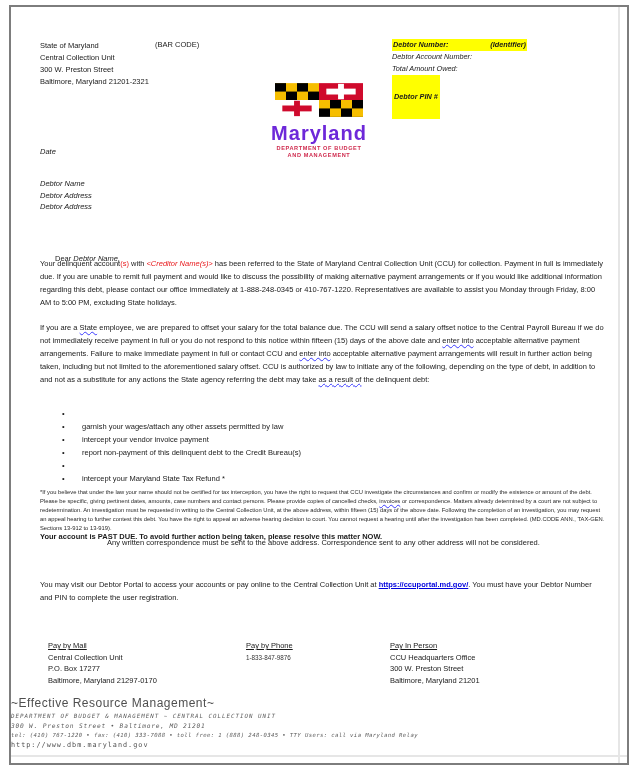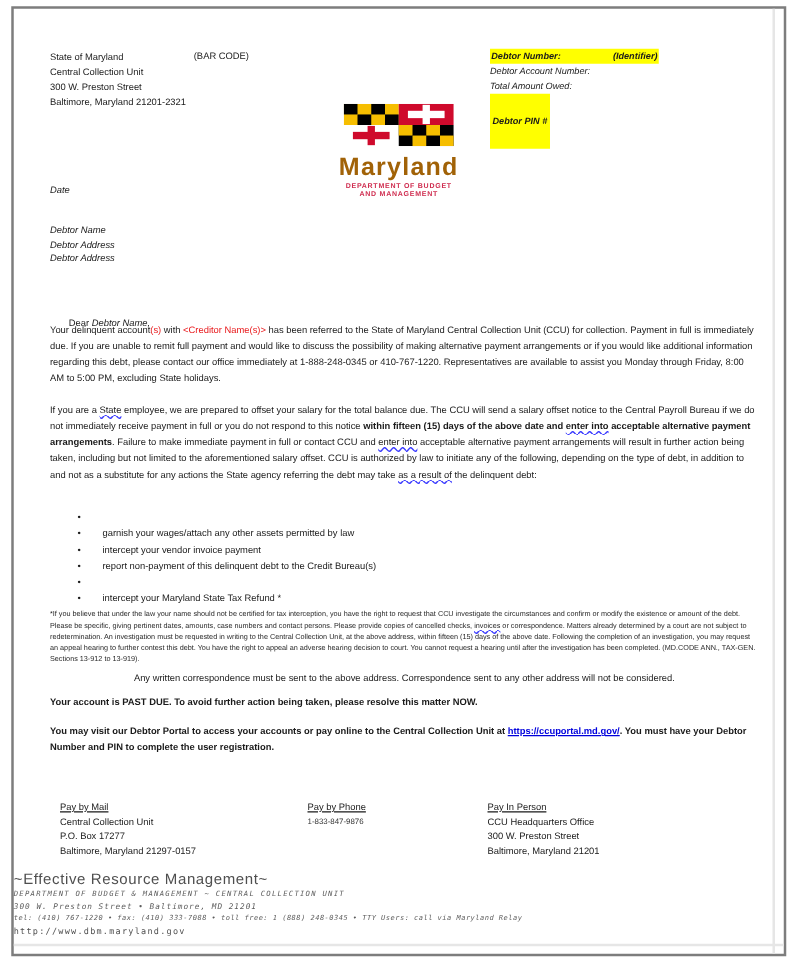--- a/index.html
+++ b/index.html
@@ -21,61 +21,61 @@
   .sender{left:29px;top:33px;font-size:7.5px;line-height:12px;}
   .barcode{left:144px;top:33px;font-size:7.5px;}
   .fields{left:381px;top:32px;font-size:7.3px;line-height:12px;font-style:italic;}
   .fields .row{height:12px;}
   .hl{background:#ffff00;font-weight:bold;}
   .hl-row1{display:inline-flex;justify-content:space-between;width:133px;padding:0 1px;}
   .hl-row4{display:inline-block;padding:16px 2px;}
 
   
   .logo{left:0;top:76px;width:100%;display:flex;flex-direction:column;align-items:center;}
-  .logo-name{font-size:20px;font-weight:bold;letter-spacing:1px;color:#a16207;margin-top:1px;}
+  .logo-name{font-size:20px;font-weight:bold;letter-spacing:1px;color:#6d28d9;margin-top:1px;}
   .logo-dept{font-size:5.6px;font-weight:bold;color:#cf2b4e;letter-spacing:.6px;text-align:center;line-height:7px;}
 
   .dateline{left:29px;top:140px;font-size:7.5px;font-style:italic;}
   .recipient{left:29px;top:171px;font-size:7.5px;font-style:italic;line-height:11.5px;}
   .salutation{left:29px;top:247px;font-size:7.5px;padding-left:15px;}
 
   .para{left:29px;width:565px;font-size:7.5px;line-height:13px;text-align:left;}
   .p1{top:250px;}
   .p2{top:314px;}
 
   .bullets{left:51px;top:400px;width:540px;font-size:7.5px;line-height:13px;}
   .bullets .li{display:flex;}
   .bullets .dot{width:20px;flex:0 0 20px;}
 
   .fineprint{left:29px;top:481px;width:567px;font-size:5.8px;line-height:9px;color:#2a2a2a;}
   .anywritten{left:29px;top:531px;width:567px;font-size:7.5px;text-align:center;}
-  .pastdue{left:29px;top:550px;width:567px;font-size:7.5px;font-weight:bold;}
+  .pastdue{left:29px;top:525px;width:567px;font-size:7.5px;font-weight:bold;}
   .portal{top:571px;}
 
   .payment{left:29px;top:633px;width:567px;height:60px;font-size:7.5px;line-height:11.5px;}
   .paycol{position:absolute;top:0;}
   .col-mail{left:8px;}
   .col-phone{left:206px;}
   .col-person{left:350px;}
   .paytitle{text-decoration:underline;}
   .phone-num{font-size:6.3px;color:#333;}
 
   
   .footer{left:0;top:689px;width:100%;text-align:left;color:#5c5c5c;}
   .slogan{font-size:12px;letter-spacing:.5px;color:#4f4f4f;}
   .f-line1{margin-top:3px;font-size:5.8px;font-style:italic;letter-spacing:1px;font-family:"DejaVu Sans Mono",monospace;}
   .f-line2{margin-top:3px;font-size:6.2px;font-style:italic;letter-spacing:.8px;font-family:"DejaVu Sans Mono",monospace;}
   .f-line3{margin-top:3px;font-size:5.6px;font-style:italic;letter-spacing:.4px;font-family:"DejaVu Sans Mono",monospace;}
   .f-url{margin-top:3px;font-size:6.8px;letter-spacing:1px;font-family:"DejaVu Sans Mono",monospace;color:#4f4f4f;}
 
   
   .seg-red{color:#e8191c;}
-  .seg-red-italic{color:#e8191c;margin-top:39px;}
+  .seg-red-italic{color:#e8191c;font-style:italic;margin-top:39px;}
   .seg-italic{font-style:italic;}
-  .seg-bold{font-weight:bold;}
+  .seg-bold{font-weight:normal;}
   .seg-squig{text-decoration-line:underline;text-decoration-style:wavy;text-decoration-color:#3b3bff;text-decoration-thickness:1px;text-underline-offset:1px;}
   .seg-link{color:#0000dd;font-weight:bold;text-decoration:underline;cursor:pointer;}
 </style>
 </head>
 <body>
 
 <div class="page">
   <div class="inner-right-line"></div>
   <div class="inner-bottom-line"></div>
 
@@ -178,21 +178,21 @@
 
   <div class="abs pastdue">Your account is PAST DUE. To avoid further action being taken, please resolve this matter NOW.</div>
 
   <div class="abs para portal"><span class="seg-bold">You may visit our Debtor Portal to access your accounts or pay online to the Central Collection Unit at </span><a class="seg-link" href="#">https://ccuportal.md.gov/</a><span class="seg-bold">. You must have your Debtor Number and PIN to complete the user registration.</span></div>
 
   <div class="abs payment">
     <div class="paycol col-mail">
       <div class="paytitle">Pay by Mail</div>
       <div>Central Collection Unit</div>
       <div>P.O. Box 17277</div>
-      <div>Baltimore, Maryland 21297-0157</div>
+      <div>Baltimore, Maryland 21297-0170</div>
     </div>
     <div class="paycol col-phone">
       <div class="paytitle">Pay by Phone</div>
       <div class="phone-num">1-833-847-9876</div>
     </div>
     <div class="paycol col-person">
       <div class="paytitle">Pay In Person</div>
       <div>CCU Headquarters Office</div>
       <div>300  W. Preston Street</div>
       <div>Baltimore, Maryland 21201</div>

